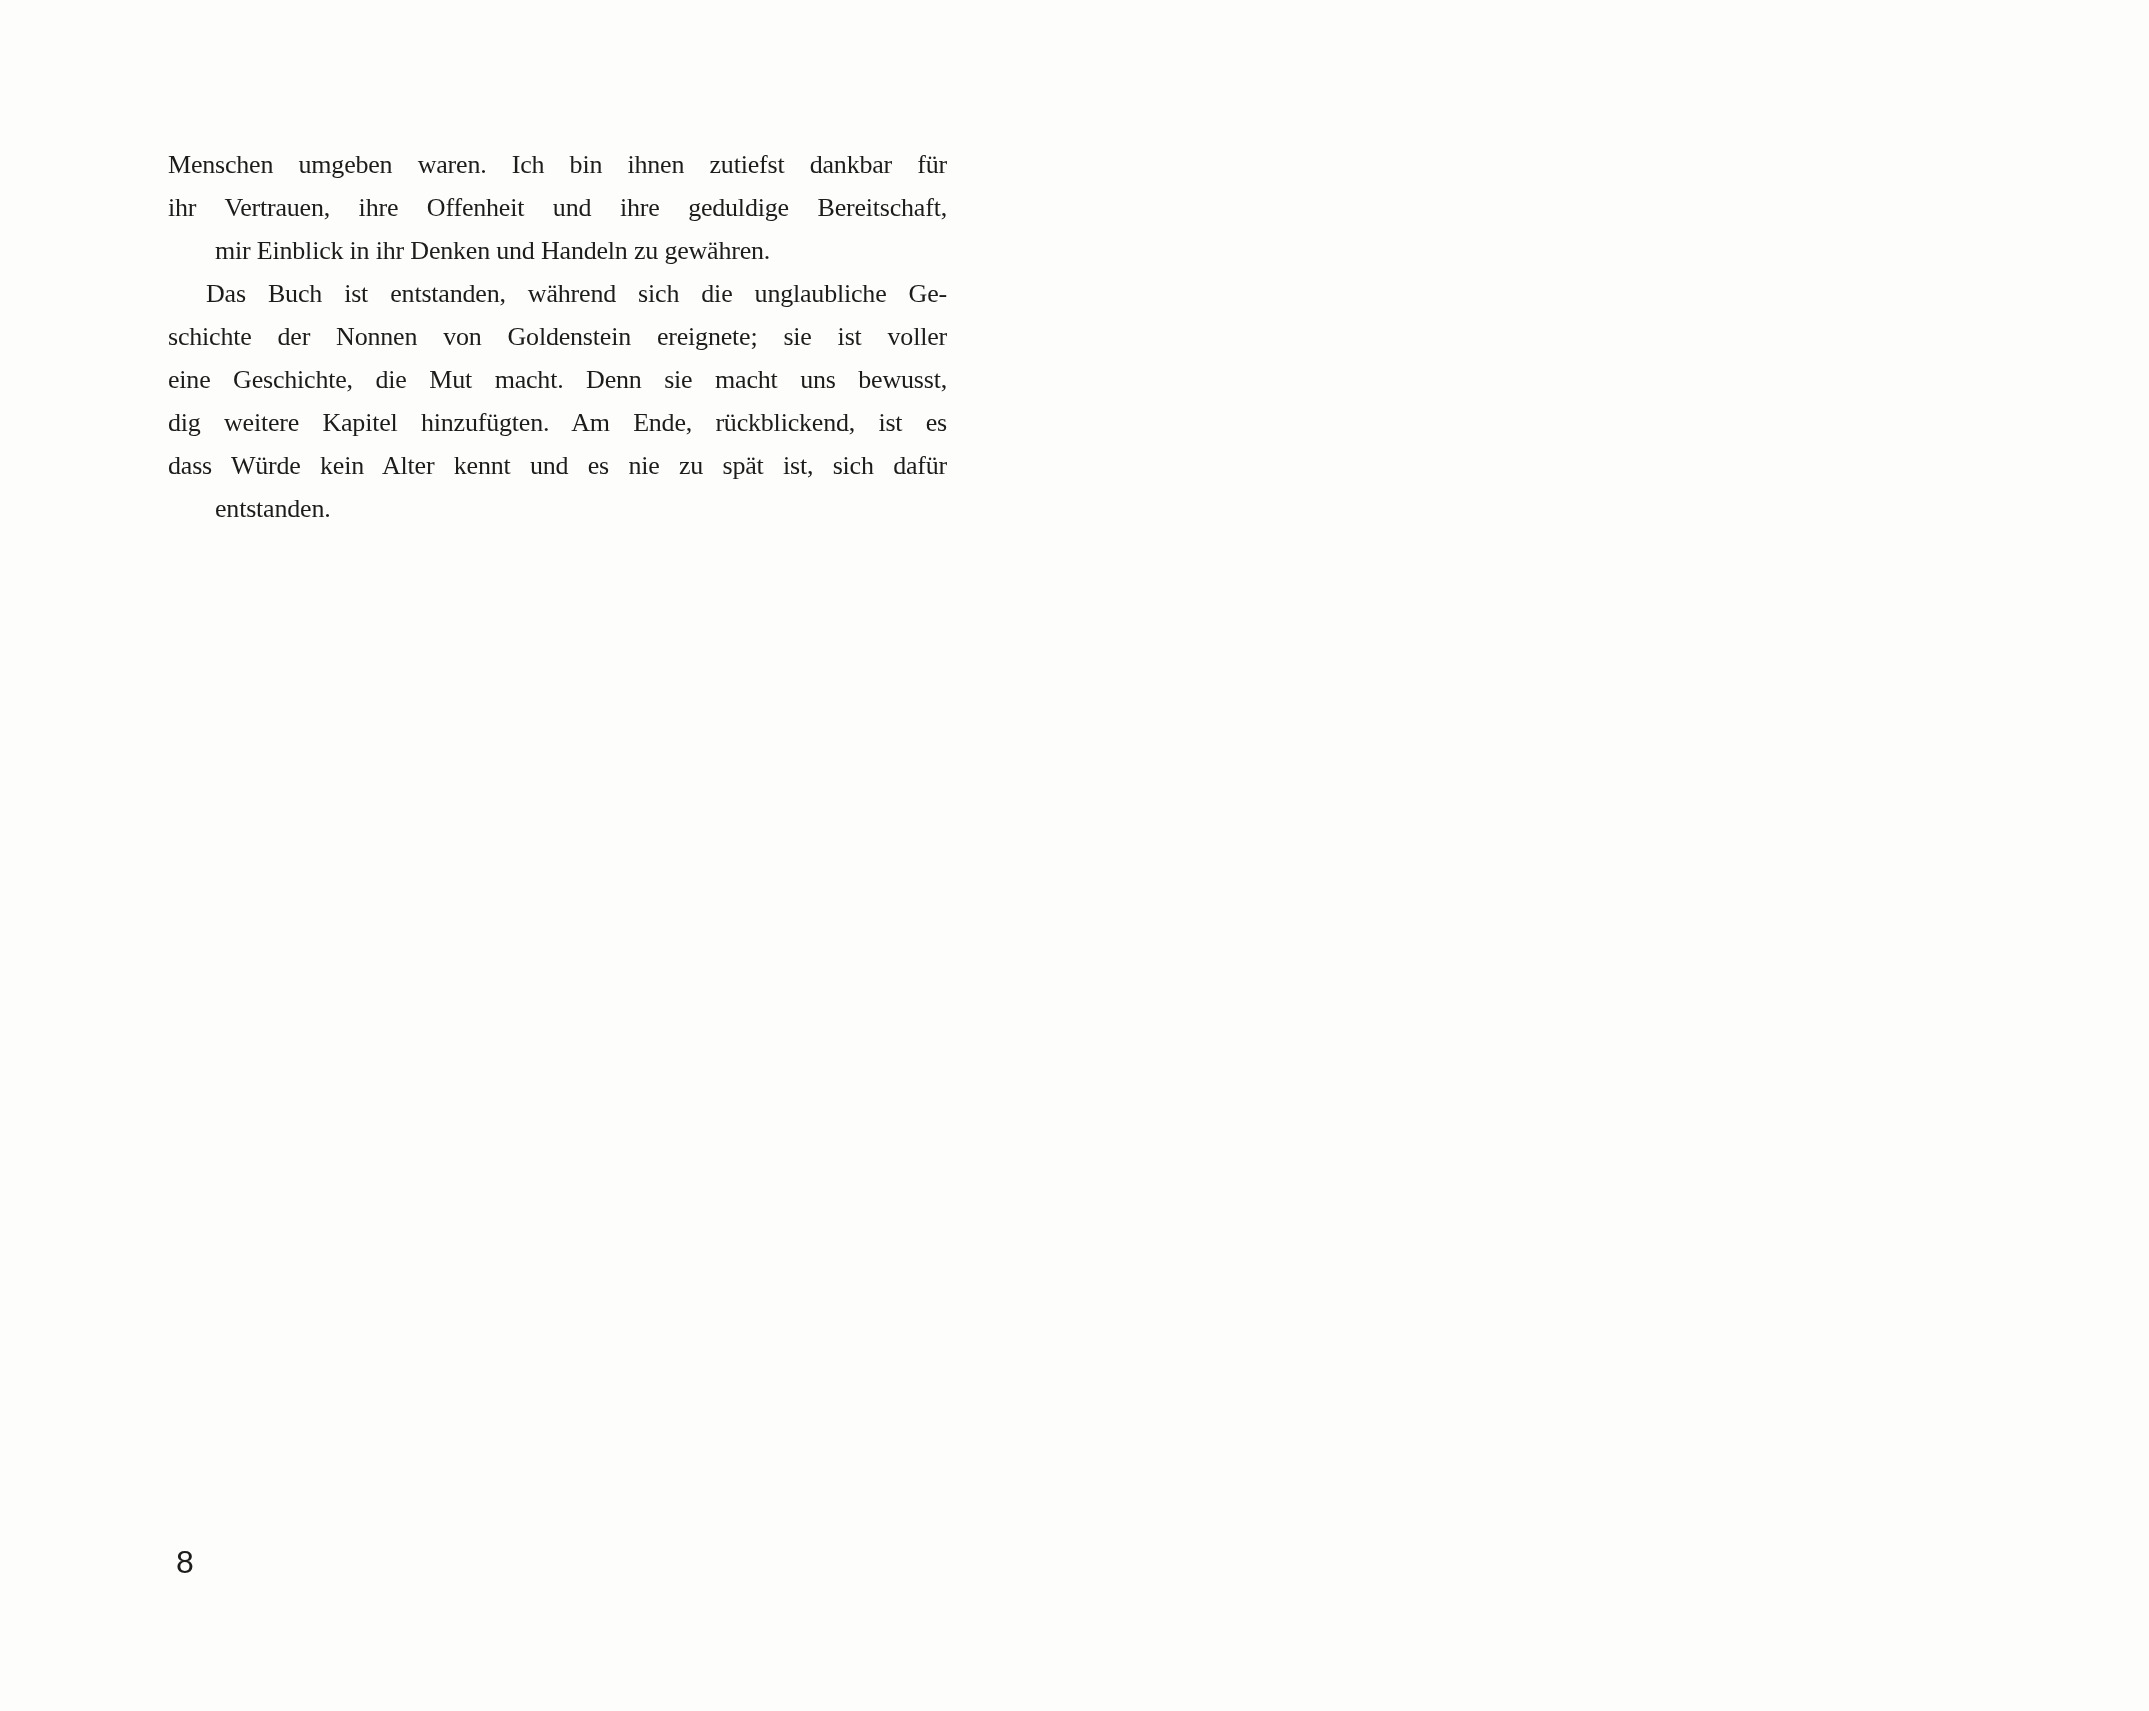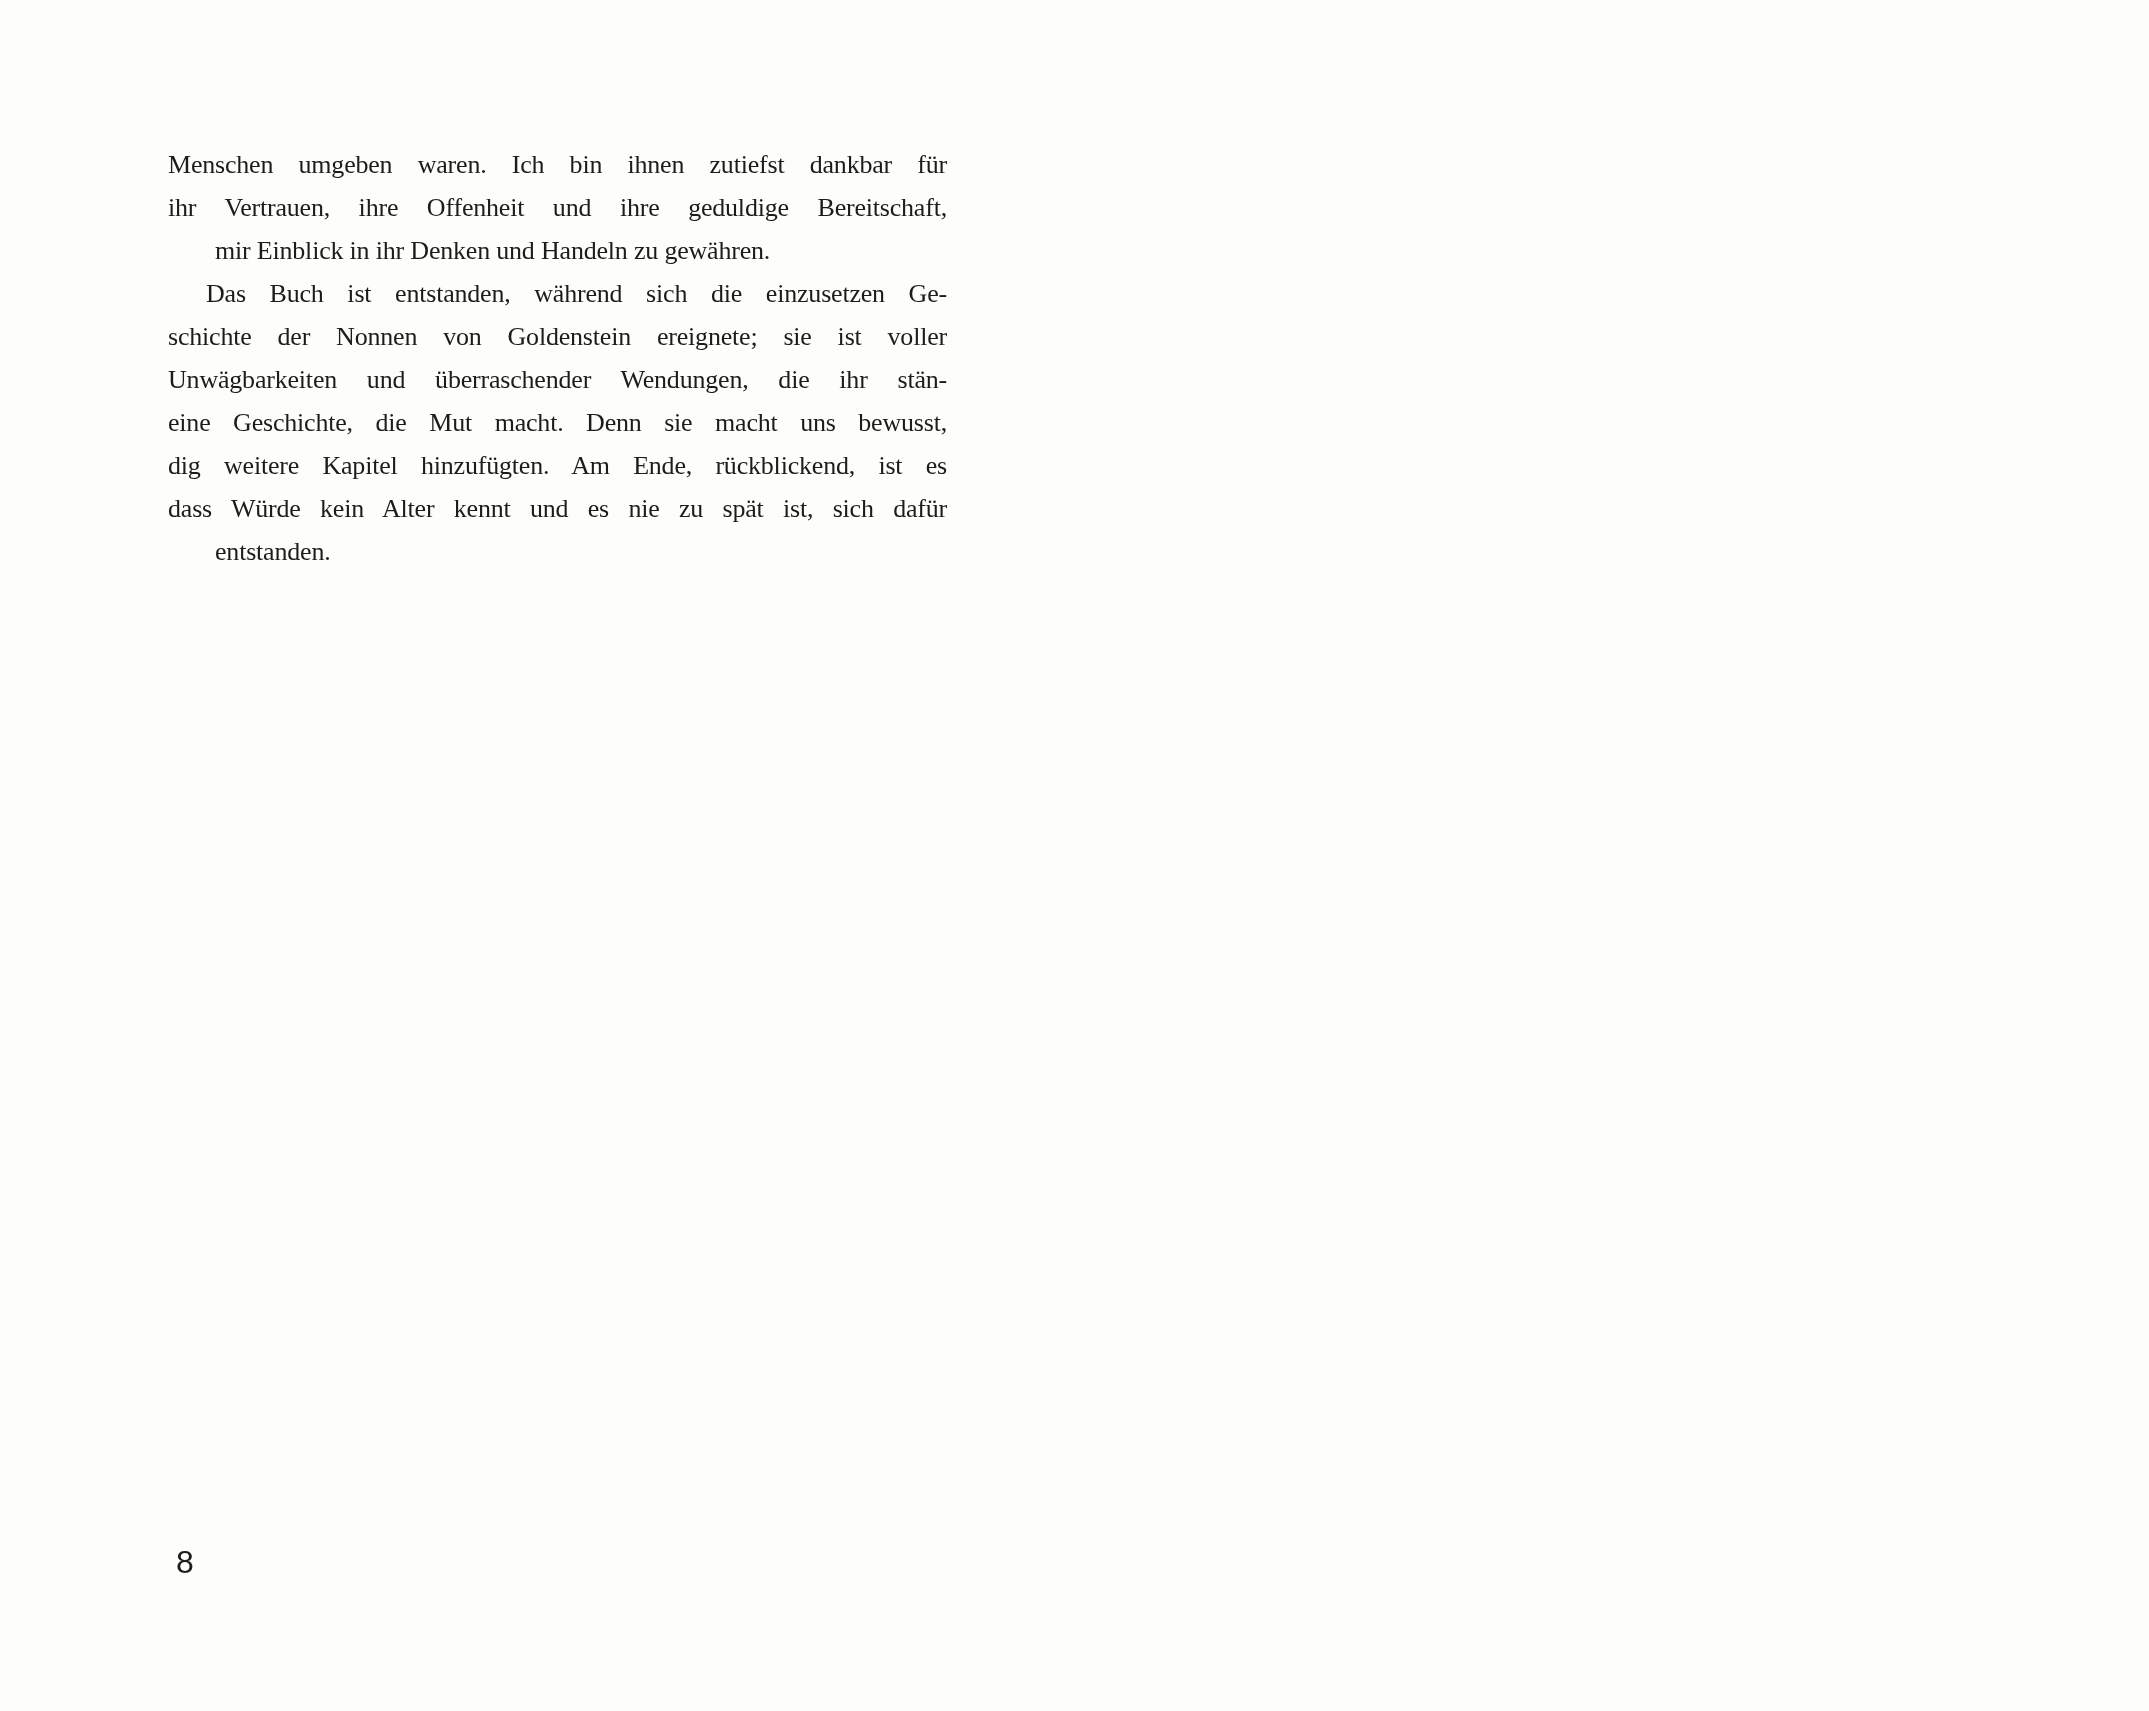--- a/index.html
+++ b/index.html
@@ -46,23 +46,22 @@
   #folio-left  { left: 176px;  top: 1545px; }
 </style>
 </head>
 <body>
 
 <div class="page" id="left-page">
   <div class="body-text" id="left-body">
       <div class="line">Menschen umgeben waren. Ich bin ihnen zutiefst dankbar für</div>
       <div class="line">ihr Vertrauen, ihre Offenheit und ihre geduldige Bereitschaft,</div>
       <div class="line para-end">mir Einblick in ihr Denken und Handeln zu gewähren.</div>
-      <div class="line indent">Das Buch ist entstanden, während sich die einzusetzen Ge-</div>
+      <div class="line indent">Das Buch ist entstanden, während sich die unglaubliche Ge-</div>
       <div class="line">schichte der Nonnen von Goldenstein ereignete; sie ist voller</div>
-      <div class="line">Unwägbarkeiten und überraschender Wendungen, die ihr stän-</div>
       <div class="line">eine Geschichte, die Mut macht. Denn sie macht uns bewusst,</div>
       <div class="line">dig weitere Kapitel hinzufügten. Am Ende, rückblickend, ist es</div>
       <div class="line">dass Würde kein Alter kennt und es nie zu spät ist, sich dafür</div>
       <div class="line para-end">entstanden.</div>
     </div>
   <div class="folio" id="folio-left">8</div>
 </div>
 
 <div class="page" id="right-page">
   

